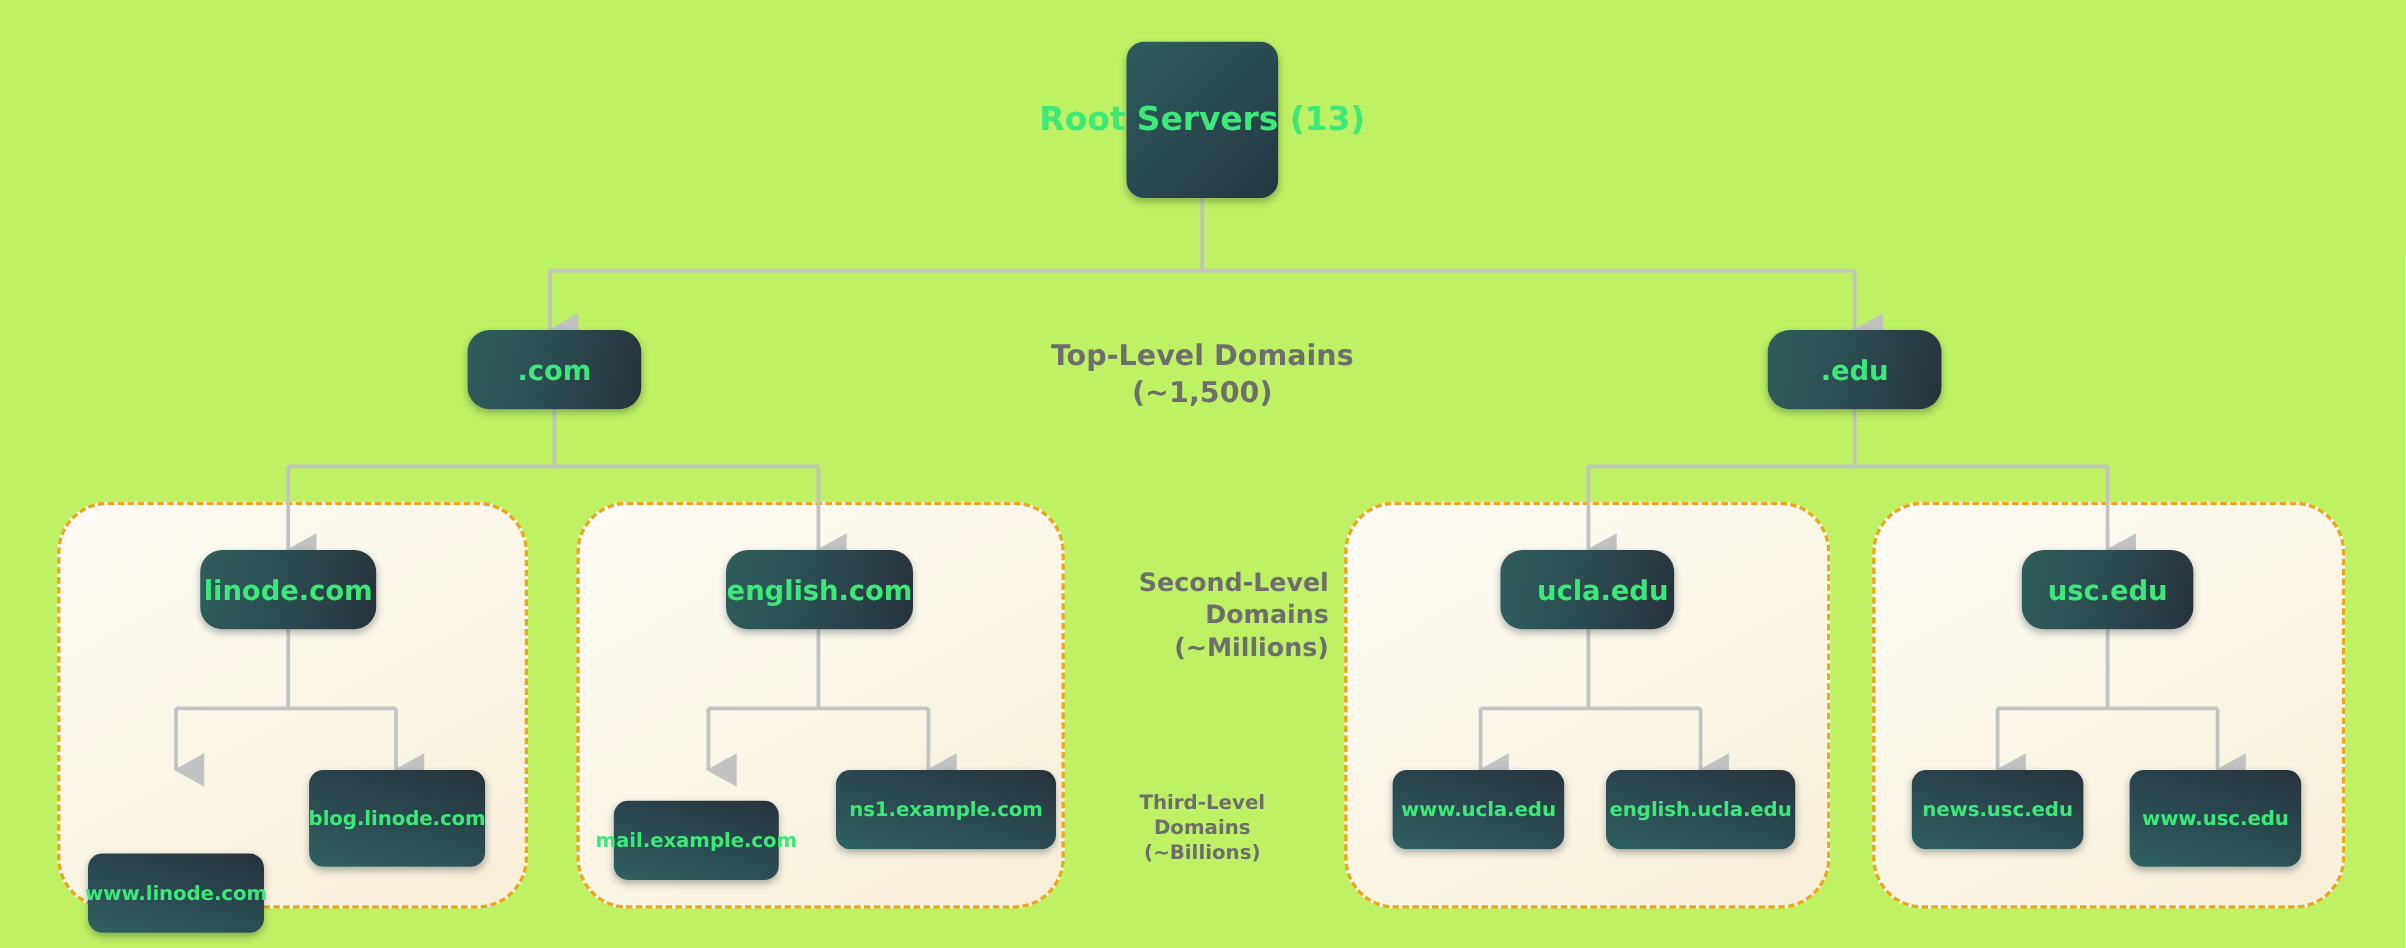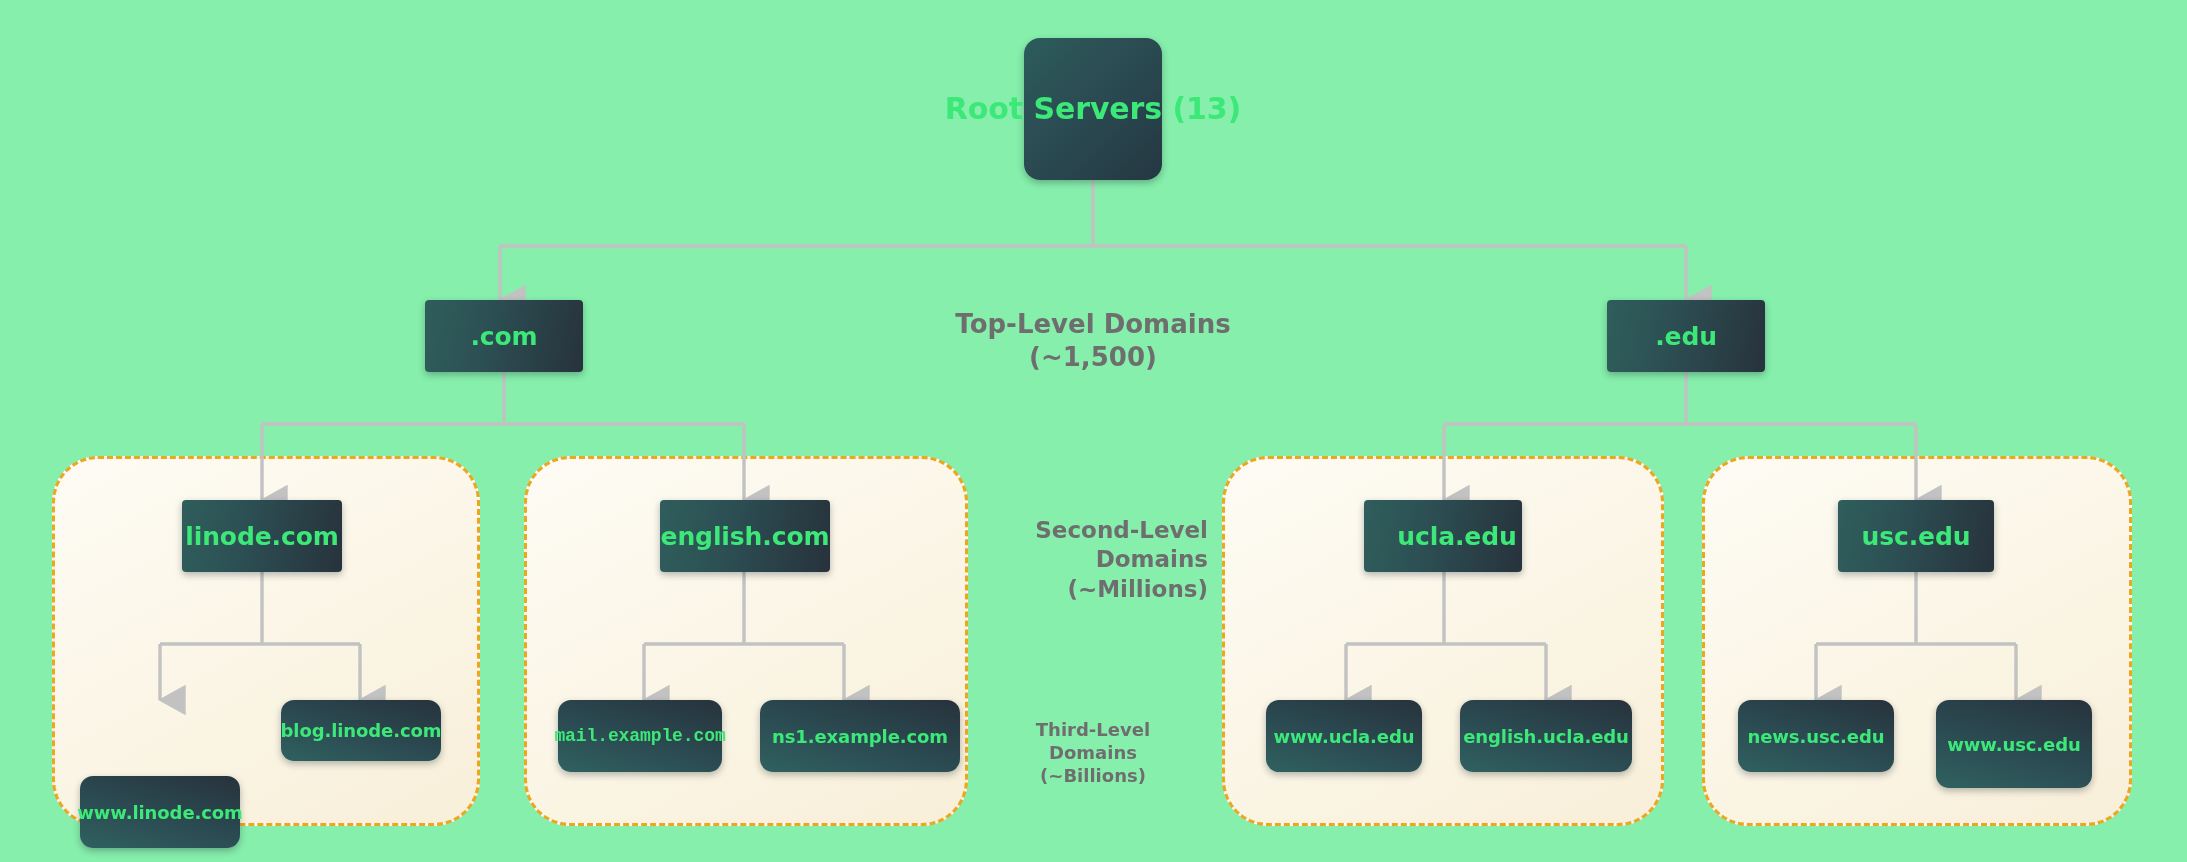--- a/index.html
+++ b/index.html
@@ -10,21 +10,21 @@
     height: 862px;
     background: #ffffff;
     font-family: "DejaVu Sans", sans-serif;
     overflow: hidden;
   }
 
   #diagram {
     position: relative;
     width: 2187px;
     height: 862px;
-    background: #86efac;
+    background: #bef264;
   }
 
   
   .zone {
     position: absolute;
     border: 3px dashed #ECA720;
     border-radius: 46px;
     background: linear-gradient(152deg, #FDFBF4 0%, #FBF6E7 48%, #F8EFD9 100%);
     z-index: 1;
   }
@@ -40,21 +40,21 @@
 
   
   .node {
     position: absolute;
     display: flex;
     align-items: center;
     justify-content: center;
     text-align: center;
     color: #3BE878;
     font-weight: bold;
-    border-radius: 4px;
+    border-radius: 20px;
     z-index: 3;
     box-shadow: 0 3px 7px rgba(15,30,40,0.30);
     letter-spacing: -0.1px;
     white-space: nowrap;
   }
 
   
   .node.root {
     background: linear-gradient(135deg, #2C5C5B 0%, #2B4B52 45%, #243741 100%);
     border-radius: 16px;
@@ -151,23 +151,23 @@
 
   <div class="node tld" style="left:425px; top:300px; width:158px; height:72px;">.com</div>
   <div class="node tld" style="left:1607px; top:300px; width:158px; height:72px;">.edu</div>
 
   <div class="node sld" style="left:182px; top:500px; width:160px; height:72px;">linode.com</div>
   <div class="node sld" style="left:660px; top:500px; width:170px; height:72px;">english.com</div>
   <div class="node sld" style="left:1364px; top:500px; width:158px; height:72px;padding-left:28px;">ucla.edu</div>
   <div class="node sld" style="left:1838px; top:500px; width:156px; height:72px;">usc.edu</div>
 
   <div class="node leaf" style="left:80px; top:730px; width:160px; height:72px;margin-top:46px;">www.linode.com</div>
-  <div class="node leaf" style="left:281px; top:700px; width:160px; height:61px;">blog.linode.com</div>
+  <div class="node leaf" style="left:281px; top:700px; width:160px; height:88px;">blog.linode.com</div>
 
-  <div class="node leaf" style="left:558px; top:700px; width:164px; height:72px;font-family:Liberation Mono, monospace;">mail.example.com</div>
+  <div class="node leaf" style="left:558px; top:728px; width:150px; height:72px;">mail.example.com</div>
   <div class="node leaf" style="left:760px; top:700px; width:200px; height:72px;">ns1.example.com</div>
 
   <div class="node leaf" style="left:1266px; top:700px; width:156px; height:72px;">www.ucla.edu</div>
   <div class="node leaf" style="left:1460px; top:700px; width:172px; height:72px;">english.ucla.edu</div>
 
   <div class="node leaf" style="left:1738px; top:700px; width:156px; height:72px;">news.usc.edu</div>
   <div class="node leaf" style="left:1936px; top:700px; width:156px; height:88px;">www.usc.edu</div>
 
   <div class="caption tld-cap" style="left:893px; top:308px; width:400px;">Top-Level Domains
 (~1,500)</div>

